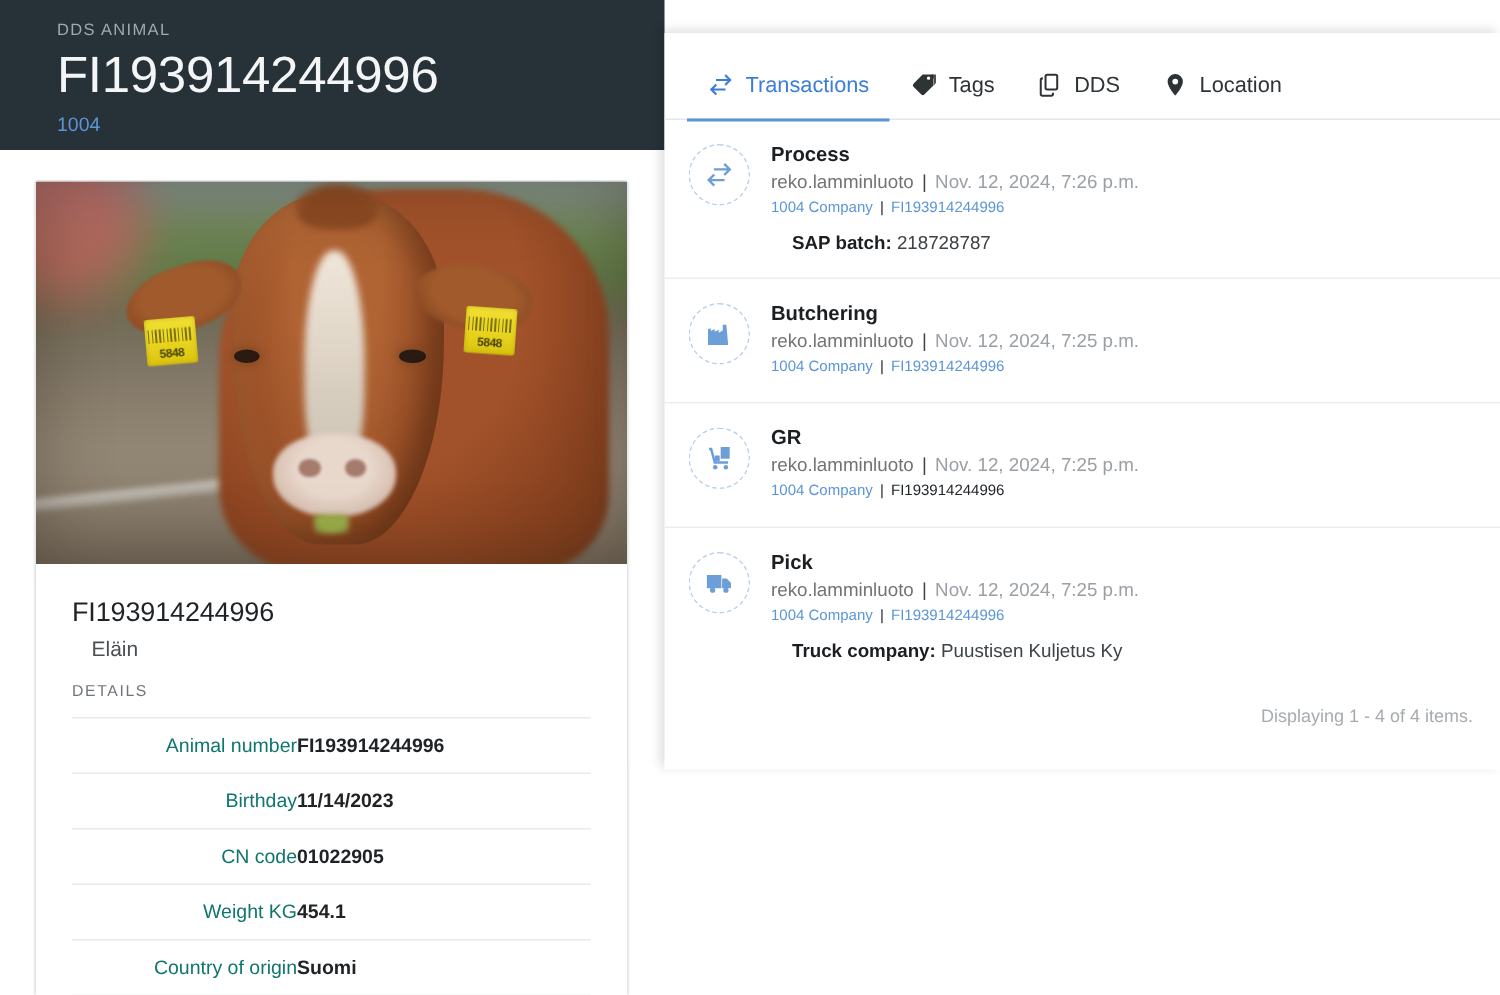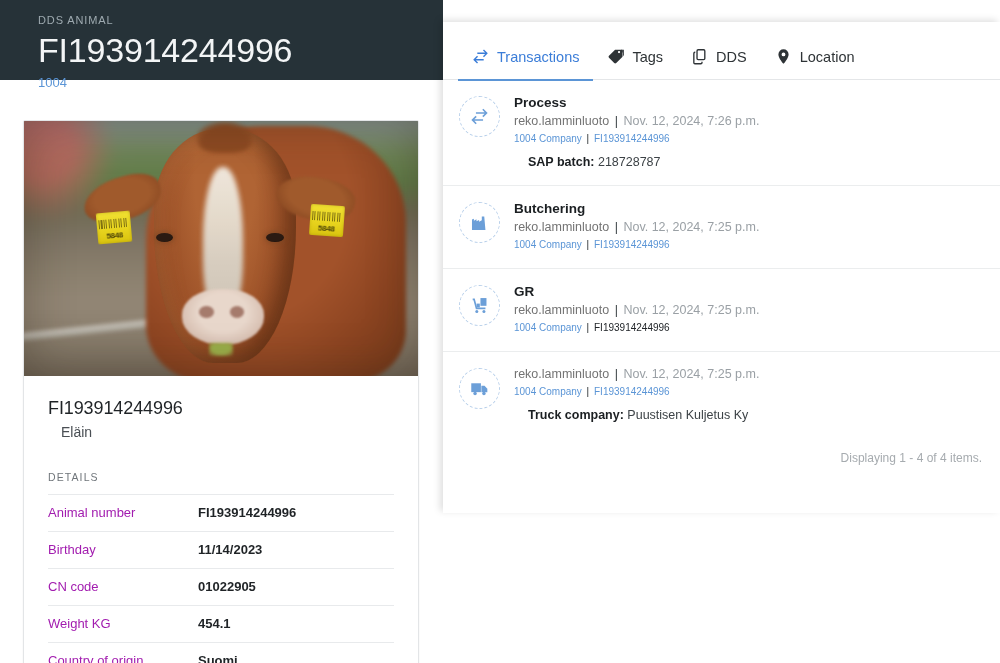--- a/index.html
+++ b/index.html
@@ -8,21 +8,21 @@
     overflow: hidden;
     background: #ffffff;
     font-family: "Liberation Sans", sans-serif;
     -webkit-font-smoothing: antialiased;
   }
   #app { position: relative; width: 1000px; height: 663px; background:#fff; }
 
   
   .header {
     position: absolute; left: 0; top: 0;
-    width: 443px; height: 80px;
+    width: 443px; height: 100px;
     background: #263238;
     padding: 13px 0 0 38px;
   }
   .header-eyebrow {
     font-size: 11px; letter-spacing: 0.9px;
     color: #9eaab0; text-transform: uppercase;
     line-height: 14px;
   }
   .header-title {
     font-size: 34px; font-weight: 300; color: #f3f5f6;
@@ -186,31 +186,31 @@
 
   .card-body { padding: 20px 24px 0 24px; }
   .card-title {
     font-size: 18px; font-weight: 400; color: #1f2326;
     line-height: 24px; letter-spacing: -.1px;
   }
   .card-subtitle {
     font-size: 14px; color: #4a4f54; line-height: 20px; margin-top: 2px; margin-left: 13px;
   }
   .details-label {
-    margin-top: 28px;
+    margin-top: 12px;
     font-size: 10.5px; letter-spacing: 1.1px;
     color: #70767b; text-transform: uppercase;
     line-height: 14px;
     padding-bottom: 10px;
   }
   .detail-table { width: 100%; border-collapse: collapse; }
   .detail-table tr { border-top: 1px solid #e8eaec; }
   .detail-table tr:last-child { border-bottom: 1px solid #e8eaec; }
   .detail-table td { padding: 9px 0; font-size: 13px; line-height: 18px; }
-  .detail-key { color: #a21caf; width: 150px; }
+  .detail-key { color: #0f766e; width: 150px; text-align: right; }
   .detail-val { color: #1f2326; font-weight: 700; }
 
   
   .right-panel {
     position: absolute; left: 443px; top: 22px;
     width: 557px; height: 491px;
     background: #ffffff;
     box-shadow: -3px -2px 7px rgba(0,0,0,0.13);
   }
   .tabs {
@@ -461,20 +461,21 @@
           <div class="tx-icon">
             <svg width="19" height="19" viewBox="0 0 24 24" fill="#6c9fd8">
               <path d="M1.6 5.4h12.2v11.2H1.6z"></path>
               <path d="M14.4 8.4h3.9l3.6 3.8v4.4h-7.5z"></path>
               <circle cx="6.4" cy="18.3" r="2.2"></circle>
               <circle cx="17.6" cy="18.3" r="2.2"></circle>
               <rect x="4.6" y="18" width="3.6" height="1.4" fill="#fff" opacity=".0"></rect>
             </svg>
           </div>
      <div class="tx-main">
+       <div class="tx-title">Pick</div>
        <div class="tx-meta">
          <span class="user">reko.lamminluoto</span>
          <span class="sep">|</span>
          <span>Nov. 12, 2024, 7:25 p.m.</span>
        </div>
        <div class="tx-links">
          <a>1004 Company</a>
          <span class="sep">|</span>
          <a>FI193914244996</a>
        </div>

